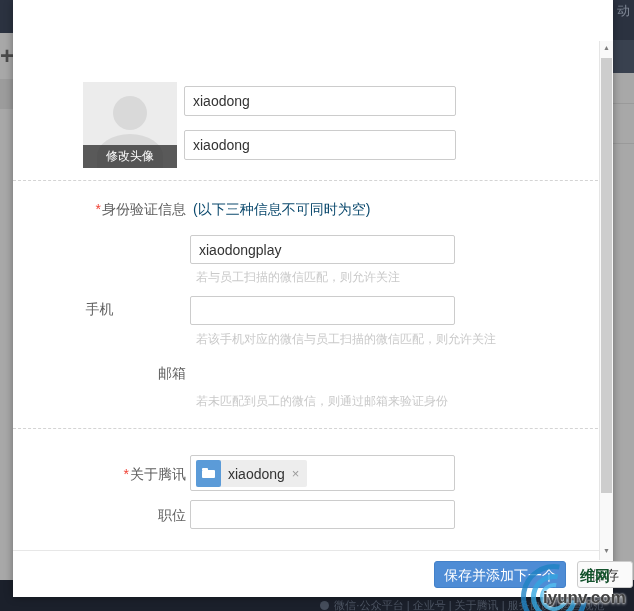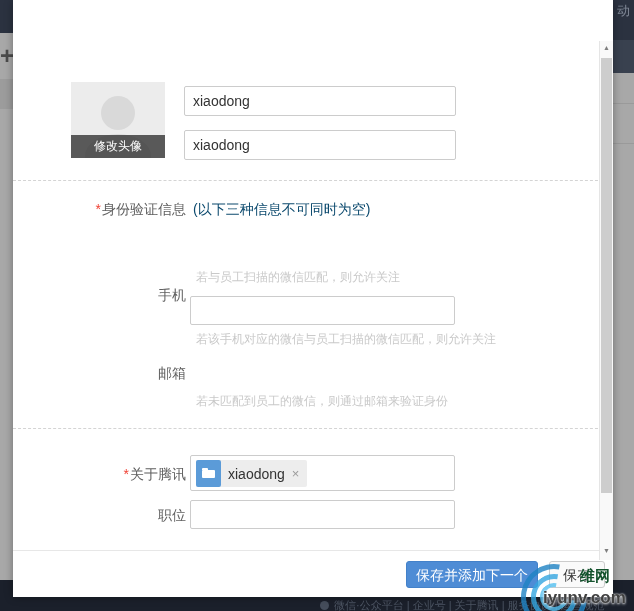--- a/index.html
+++ b/index.html
@@ -24,21 +24,21 @@
 
   
   .modal { position:absolute; left:13px; top:0; width:600px; height:597px; background:#fff; z-index:10;
            box-shadow:0 0 8px rgba(0,0,0,.35); border-radius:0 0 3px 3px; }
   .modal-header { position:absolute; left:0; top:0; width:600px; height:41px; background:#f1f1f1;
                   border-bottom:1px solid #d9d9d9; display:flex; align-items:center; justify-content:center; }
   .modal-title { font-size:15px; color:#4a4a4a; }
   .modal-close { position:absolute; right:20px; top:9px; font-size:17px; color:#9b9b9b; cursor:pointer; line-height:22px; }
 
   
-  .avatar { position:absolute; left:58px; top:82px; width:94px; height:76px; background:#ececec; overflow:hidden;padding-left:40px; }
+  .avatar { position:absolute; left:70px; top:82px; width:94px; height:86px; background:#ececec; overflow:hidden;padding-left:40px; }
   .avatar-head { position:absolute; left:30px; top:14px; width:34px; height:34px; border-radius:50%; background:#d9d9d9; }
   .avatar-body { position:absolute; left:14px; top:52px; width:66px; height:44px; border-radius:50% 50% 0 0; background:#d9d9d9; }
   .avatar-band { position:absolute; left:0; bottom:0; width:94px; height:23px; background:rgba(40,40,40,.75);
                  color:#fff; font-size:12px; text-align:center; line-height:23px; cursor:pointer; }
 
   
   .tbox { position:absolute; border:1px solid #ccc; border-radius:2px; background:#fff; font-size:14px; color:#333;
           padding:0 8px; outline:none; font-family:"Liberation Sans","DejaVu Sans",sans-serif; }
   .in-name    { left:171px; top:86px;  width:272px; height:30px; }
   .in-account { left:171px; top:130px; width:272px; height:30px; }
@@ -46,40 +46,40 @@
   .in-mobile  { left:177px; top:296px; width:265px; height:29px; }
   .in-email   { left:177px; top:358px; width:265px; height:29px; background:#fafac8; border-color:#c8c8a8; }
   .in-position{ left:177px; top:500px; width:265px; height:29px; }
 
   .dash { position:absolute; left:0; width:600px; border-top:1px dashed #d4d4d4; }
   .dash1 { top:180px; } .dash2 { top:428px; }
 
   .flabel { position:absolute; left:0; width:173px; text-align:right; font-size:14px; color:#5f5f5f; white-space:nowrap; }
   .req { color:#f04134; margin-right:1px; }
   .lab-identity { top:201px;padding-left:36px; }
-  .lab-wechat { top:242px; } .lab-mobile { top:287px; } .lab-email { top:365px; }
+  .lab-wechat { top:242px; } .lab-mobile { top:301px;text-align:center; } .lab-email { top:365px; }
   .lab-dept { top:466px; } .lab-position { top:507px; }
   .identity-note { position:absolute; left:180px; top:201px; font-size:14px; color:#0c4a6e; }
 
   .hint { position:absolute; left:183px; font-size:12px; color:#c9c9c9; white-space:nowrap; }
   .hint-wechat { top:269px; } .hint-mobile { top:331px; } .hint-email { top:393px; }
 
   
   .dept-box { position:absolute; left:177px; top:455px; width:265px; height:36px; border:1px solid #ccc; border-radius:2px; background:#fff; }
   .dept-tag { position:absolute; left:5px; top:4px; height:27px; display:inline-flex; align-items:center;
               background:#ededed; border-radius:2px; padding-right:8px; cursor:default; }
   .folder-ic { width:25px; height:27px; background:#5b9bd8; border-radius:2px; position:relative; flex:0 0 auto; }
   .folder-ic::before { content:""; position:absolute; left:6px; top:10px; width:13px; height:8px; background:#fff; border-radius:1px; }
   .folder-ic::after  { content:""; position:absolute; left:6px; top:8px;  width:6px;  height:2px; background:#fff; border-radius:1px 1px 0 0; }
   .dept-tag-label { font-size:14px; color:#333; margin-left:7px; }
   .dept-tag-x { font-size:13px; color:#9b9b9b; margin-left:7px; cursor:pointer; }
 
   
   .modal-footer { position:absolute; left:0; top:550px; width:600px; height:47px; background:#fff; border-top:1px solid #e7e7e7; }
-  .btn { position:absolute; top:10px; height:27px; border-radius:3px; font-size:14px; text-align:center; line-height:26px; cursor:pointer; }
+  .btn { position:absolute; top:10px; height:27px; border-radius:3px; font-size:14px; text-align:center; line-height:26px; cursor:pointer;margin-left:28px; }
   .btn-primary { left:393px; width:132px; background:#4e8cd5; color:#fff; border:1px solid #4381c9; }
   .btn-plain { left:536px; width:56px; background:#fafafa; color:#333; border:1px solid #ccc; }
 
   
   .scrollbar { position:absolute; left:586px; top:41px; width:14px; height:519px; background:#f9f9f9; border-left:1px solid #e5e5e5; }
   .sb-arrow { position:absolute; left:0; width:13px; text-align:center; font-size:7px; color:#7f7f7f; cursor:pointer; }
   .sb-up { top:3px; } .sb-down { top:506px; }
   .sb-thumb { position:absolute; left:1px; top:17px; width:11px; height:435px; background:#cdcdcd; cursor:pointer; }
 
   
@@ -124,20 +124,21 @@
     <input class="tbox in-name" value="xiaodong" style="">
     <input class="tbox in-account" value="xiaodong" style="">
 
     <div class="dash dash1"></div>
 
     <div class="flabel lab-identity">
       <span class="req">*</span><span>身份验证信息</span>
     </div>
     <div class="identity-note">(以下三种信息不可同时为空)</div>
 
+    <input class="tbox in-wechat" value="xiaodongplay" style="">
     <div class="hint hint-wechat">若与员工扫描的微信匹配，则允许关注</div>
 
     <div class="flabel lab-mobile">手机</div>
     <input class="tbox in-mobile" value="" style="">
     <div class="hint hint-mobile">若该手机对应的微信与员工扫描的微信匹配，则允许关注</div>
 
     <div class="flabel lab-email">邮箱</div>
     <div class="hint hint-email">若未匹配到员工的微信，则通过邮箱来验证身份</div>
 
     <div class="dash dash2"></div>

